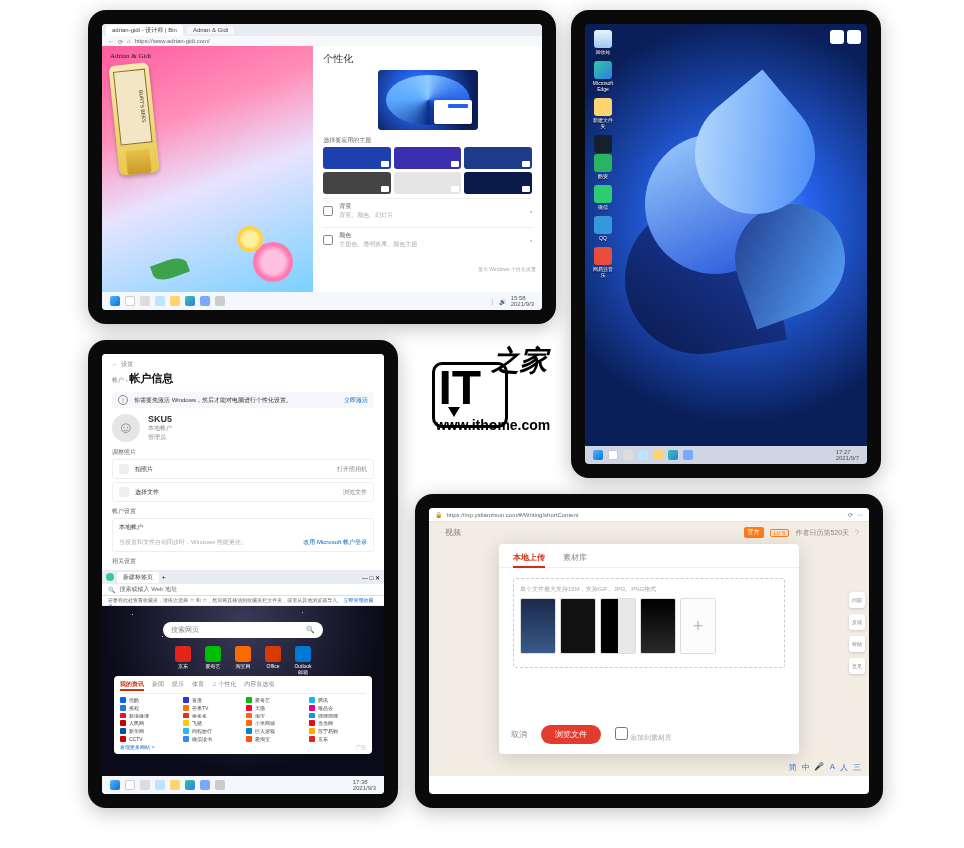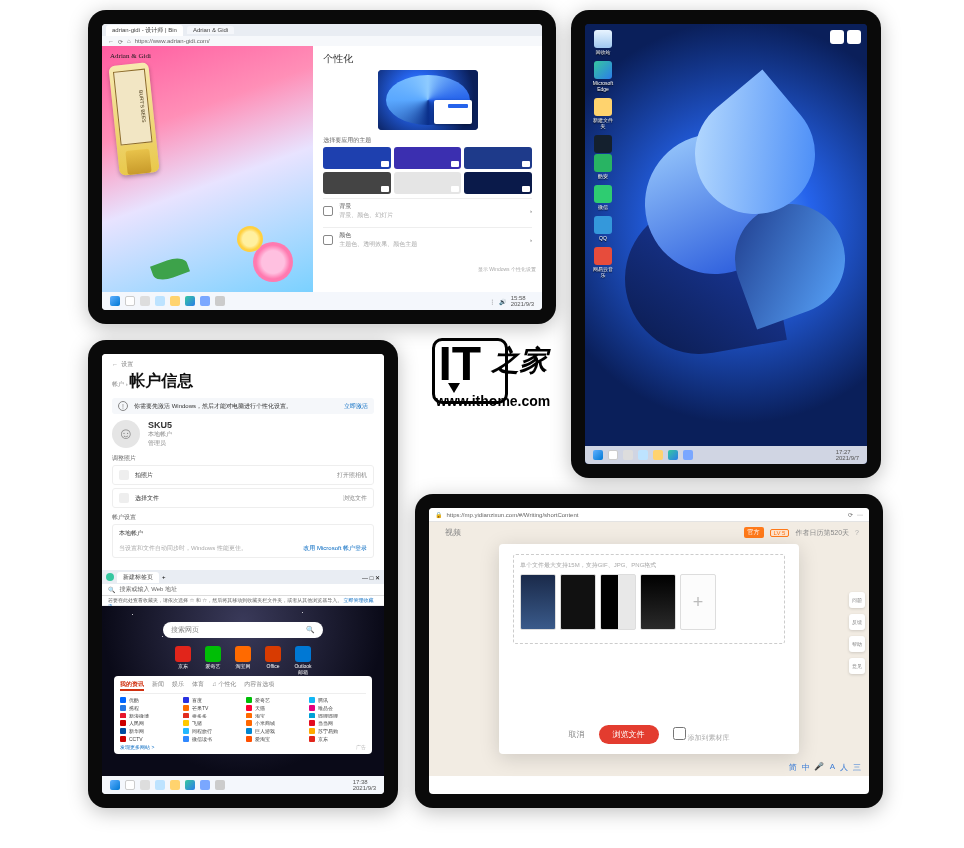--- a/index.html
+++ b/index.html
@@ -29,21 +29,21 @@
   
   #t1 { left: 88px;  top: 10px;  width: 468px; height: 314px; }
   #t2 { left: 571px; top: 10px;  width: 310px; height: 468px; }
   #t3 { left: 88px;  top: 340px; width: 310px; height: 468px; }
   #t4 { left: 415px; top: 494px; width: 468px; height: 314px; }
   
   #logo { position:absolute; left:418px; top:342px; width:150px; text-align:center; }
   #logo .it {
     font-family: "Arial Black", sans-serif;
     font-weight: 900; font-size: 48px; color:#000; line-height:.9;
-    display:inline-block; position:relative;
+    display:inline-block; position:relative;margin-top:24px;
   }
   #logo .it::before{content:"";position:absolute;left:-6px;top:-4px;width:70px;height:60px;border:3px solid #000;border-radius:10px;z-index:-1}
   #logo .cn { font-size:28px; font-weight:900; font-style:italic; color:#000; vertical-align:top; margin-left:6px;}
   #logo .url{ font-size:14px; font-weight:700; color:#000; margin-top:8px;}
   .tail{position:absolute;left:10px;bottom:-8px;width:0;height:0;border-left:6px solid transparent;border-right:6px solid transparent;border-top:10px solid #000}
   
   .taskbar {
     position:absolute; bottom:0; left:0; right:0; height:18px;
     background: rgba(243,246,252,.92);
     display:flex; align-items:center; gap:5px; padding:0 8px;
@@ -99,21 +99,21 @@
   .recycle{background:linear-gradient(#e8f4ff,#a0c8f0)}
   .edge-ic{background:linear-gradient(135deg,#36c7a0,#2b7de9);border-radius:50%}
   .fldr{background:#ffd36e}
   .steam{background:#14202e}
   .desk-icons2{position:absolute;top:130px;left:6px;display:flex;flex-direction:column;gap:6px}
   .topright{position:absolute;top:6px;right:6px;display:flex;gap:3px}
   .tr-ic{width:14px;height:14px;background:#fff;border-radius:3px}
   
   .t3-top{height:210px;background:#fff;padding:6px 10px;font-size:7px;color:#333;position:relative;overflow:hidden}
   .bc{font-size:6px;color:#888}
-  .bc .cur{color:#111;font-size:16px;font-weight:600}
+  .bc .cur{color:#111;font-size:11px;font-weight:600}
   .banner{display:flex;align-items:center;gap:6px;background:#f5f7fa;border-radius:3px;padding:3px 6px;margin:6px 0;font-size:6px}
   .banner .warn-ic{width:10px;height:10px;border-radius:50%;border:1px solid #888;color:#888;text-align:center;line-height:9px;font-size:7px}
   .banner a{color:#0067c0;margin-left:auto}
   .user-row{display:flex;align-items:center;gap:8px;margin:6px 0}
   .avatar{width:28px;height:28px;border-radius:50%;background:#e5e5e5;display:flex;align-items:center;justify-content:center;font-size:16px;color:#888}
   .uname{font-size:9px;font-weight:600}
   .urole{font-size:6px;color:#888}
   .subhdr{font-size:6px;color:#666;margin:5px 0 2px}
   .card-row{display:flex;align-items:center;gap:6px;border:1px solid #eee;border-radius:3px;padding:4px 6px;font-size:6px;margin-bottom:3px}
   .card-row .ico{width:10px;height:10px;background:#eee;border-radius:2px}
@@ -144,21 +144,21 @@
   .t4-rt .lv{background:#ffe3cc;color:#ff7a1a;border:1px solid #ff7a1a;border-radius:2px;padding:0 3px;font-size:6px}
   .modal{position:absolute;top:22px;left:50%;transform:translateX(-50%);width:300px;height:210px;background:#fff;border-radius:4px;box-shadow:0 4px 20px rgba(0,0,0,.15)}
   .m-tabs{display:flex;gap:18px;padding:8px 14px 4px;font-size:8px;color:#888;border-bottom:1px solid #eee}
   .m-tabs .on{color:#d03010;font-weight:600;position:relative}
   .m-tabs .on::after{content:"";position:absolute;left:0;right:0;bottom:-5px;height:2px;background:#d03010}
   .m-area{margin:10px 14px;border:1px dashed #ccc;border-radius:3px;height:90px;padding:6px;position:relative}
   .m-hint{font-size:6px;color:#aaa;margin-bottom:4px}
   .m-thumbs{display:flex;gap:4px}
   .mth{width:36px;height:56px;border:1px solid #ddd;border-radius:2px;background:#222;position:relative}
   .mth.add{background:#fcfcfc;display:flex;align-items:center;justify-content:center;color:#bbb;font-size:18px}
-  .m-foot{position:absolute;bottom:10px;left:0;right:0;display:flex;justify-content:center;gap:14px;align-items:center;font-size:8px}
+  .m-foot{position:absolute;bottom:10px;left:12px;right:0;display:flex;justify-content:flex-start;gap:14px;align-items:center;font-size:8px}
   .btn-ghost{color:#888}
   .btn-red{background:#e33c2f;color:#fff;border-radius:12px;padding:4px 14px}
   .m-note{font-size:7px;color:#aaa}
   .side-dots{position:absolute;right:4px;top:70px;display:flex;flex-direction:column;gap:6px}
   .sd{width:16px;height:16px;background:#fff;border-radius:3px;box-shadow:0 1px 3px rgba(0,0,0,.15);font-size:5px;color:#888;display:flex;align-items:center;justify-content:center}
   .bottom-tools{position:absolute;right:8px;bottom:3px;display:flex;gap:5px;font-size:8px;color:#3a7bd5}
 </style>
 </head>
 <body>
 
@@ -498,20 +498,24 @@
       <div class="t4-tabs">
         <span>视频</span>
       </div>
       <div class="t4-rt">
         <span class="badge">官方</span>
         <span class="lv">LV 5</span>
         <span style="color:#888">作者日历第520天</span>
         <span style="color:#aaa">?</span>
       </div>
       <div class="modal">
+        <div class="m-tabs">
+          <span class="on">本地上传</span>
+          <span>素材库</span>
+        </div>
         <div class="m-area">
           <div class="m-hint">单个文件最大支持15M，支持GIF、JPG、PNG格式</div>
           <div class="m-thumbs">
             <div class="mth" style="background:linear-gradient(#1a2a4a,#3a5a8a)"></div>
             <div class="mth" style="background:#111"></div>
             <div class="mth" style="background:linear-gradient(90deg,#000 50%,#e8e8e8 50%)"></div>
             <div class="mth" style="background:linear-gradient(#000,#2a2a2a)"></div>
             <div class="mth add">+</div>
           </div>
         </div>

